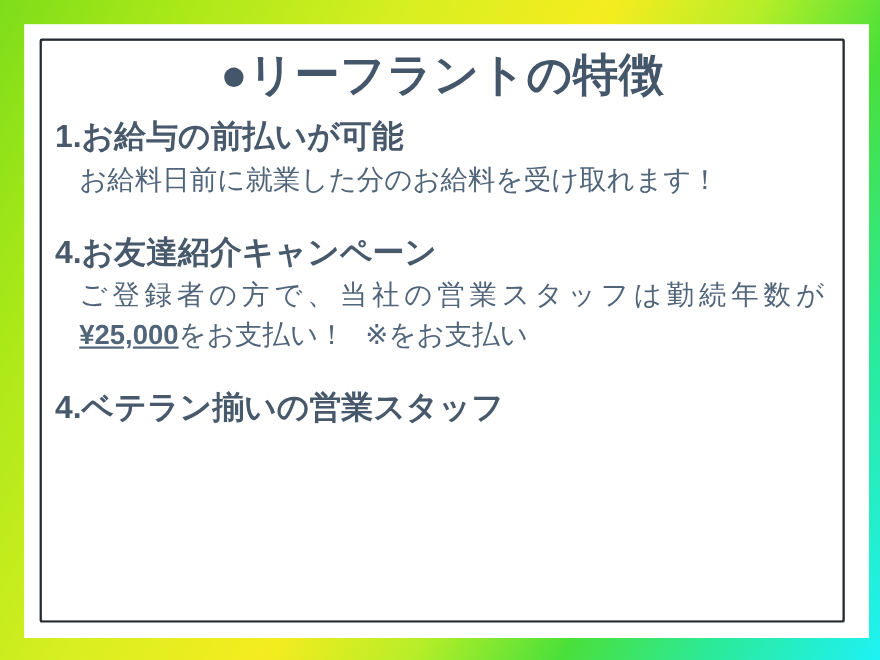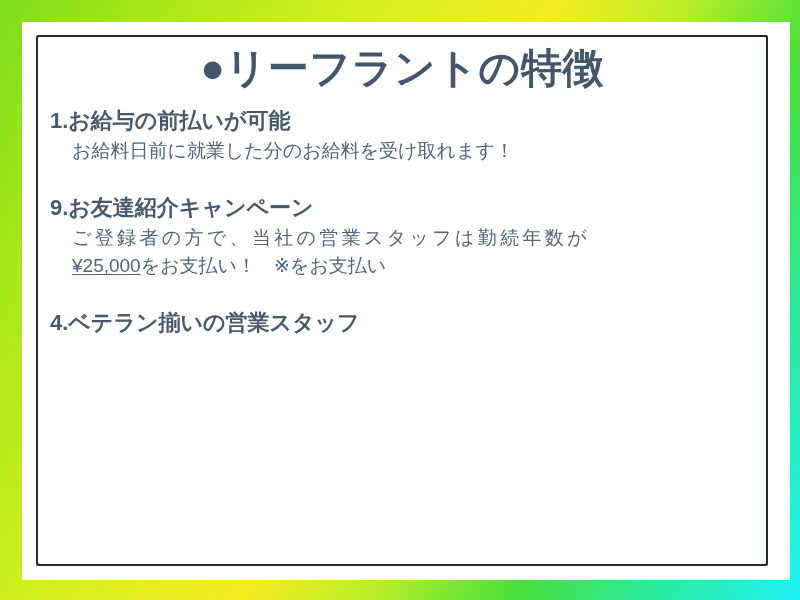--- a/index.html
+++ b/index.html
@@ -97,49 +97,50 @@
 
   .item {
     padding: 0 10px 0 14px;
   }
   .item-1 { margin-top: 16px; }
   .item-2 { margin-top: 30px; }
   .item-3 { margin-top: 30px; }
 
   .item-heading {
     margin: 0;
-    font-size: 22px;
+    font-size: 29px;
     font-weight: bold;
     line-height: 1.22;
     color: #47596b;
     white-space: nowrap;
   }
 
   .item-body {
     margin: 2px 0 0 0;
-    font-size: 19px;
+    font-size: 25px;
     font-weight: normal;
     line-height: 1.48;
     color: #50657a;
     padding-left: 22px;
   }
 
   .item-body .line {
     display: block;
     white-space: nowrap;
   }
 
   
   .line-spread {
     letter-spacing: 0.175em;
   }
 
   .amount {
     text-decoration: underline;
     text-underline-offset: 2px;
+    font-weight: bold;
   }
 
   .gap {
     display: inline-block;
     width: 18px;
   }
 </style>
 </head>
 <body>
 
@@ -156,21 +157,21 @@
     <ul class="items">
 
       <li class="item item-1">
         <h2 class="item-heading">1.お給与の前払いが可能</h2>
         <p class="item-body">
           <span class="line">お給料日前に就業した分のお給料を受け取れます！</span>
         </p>
       </li>
 
       <li class="item item-2">
-        <h2 class="item-heading">9.お友達紹介キャンペーン</h2>
+        <h2 class="item-heading">4.お友達紹介キャンペーン</h2>
         <p class="item-body">
           <span class="line line-spread">ご登録者の方で、当社の営業スタッフは勤続年数が</span>
           <span class="line">
             <span class="amount">¥25,000</span><span>をお支払い！</span><span class="gap"></span><span>※をお支払い</span>
           </span>
         </p>
       </li>
 
       <li class="item item-3">
         <h2 class="item-heading">4.ベテラン揃いの営業スタッフ</h2>

